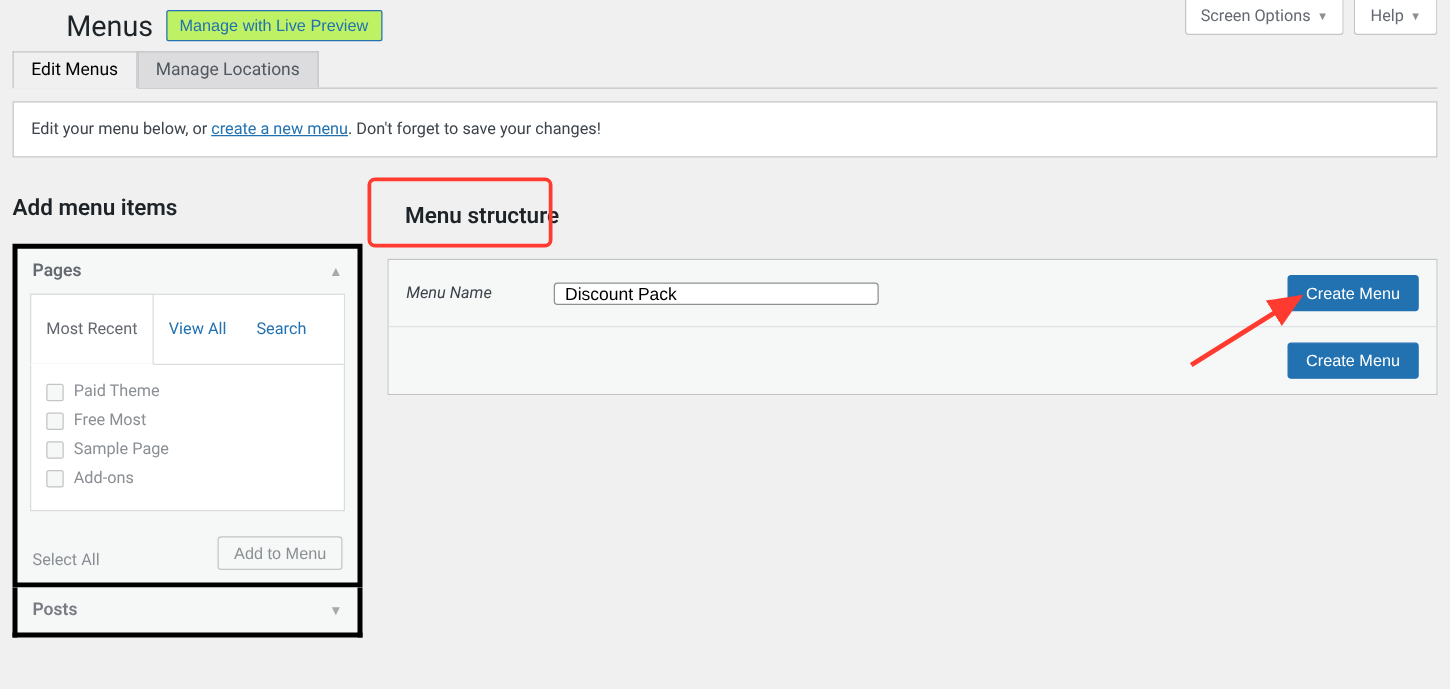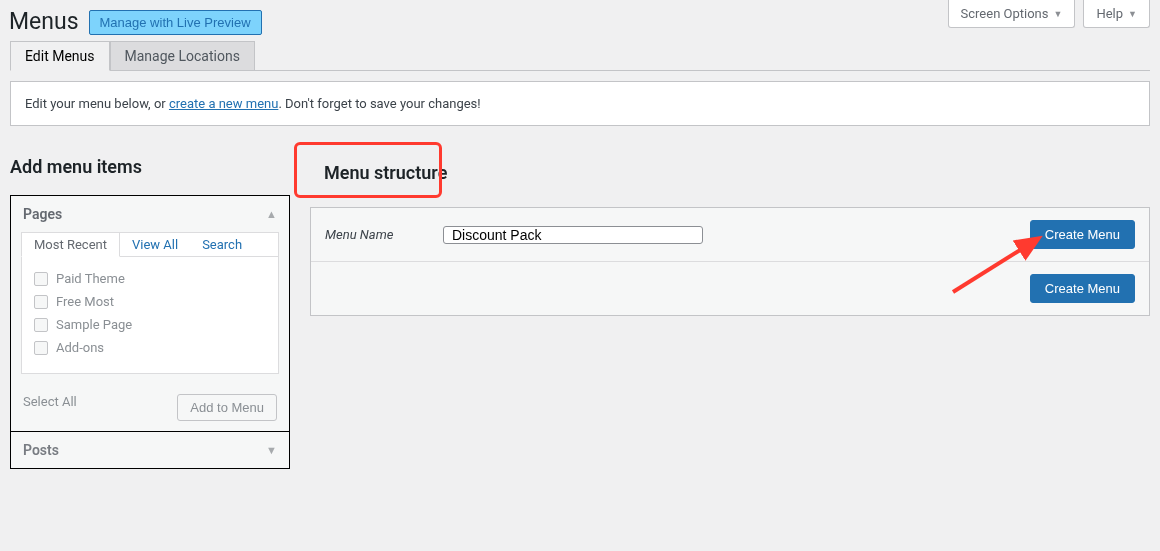--- a/index.html
+++ b/index.html
@@ -33,33 +33,34 @@
     display: flex;
     align-items: center;
     gap: 5px;
   }
   .tri-down {
     font-size: 9px;
     color: #8c8f94;
   }
   .page-header {
     display: flex;
-    align-items: flex-end;
+    align-items: flex-start;
     padding: 8px 10px 6px 9px;
     gap: 10px;
+    margin-left: 44px;
   }
   .page-title {
     font-size: 23px;
     font-weight: 400;
     color: #1d2327;
   }
   .page-title-action {
     border: 1px solid #2271b1;
     color: #2271b1;
-    background: #7dd3fc;
+    background: #bef264;
     padding: 4px 10px;
     font-size: 13px;
     cursor: pointer;
     border-radius: 2px;
   }
   .nav-tab-wrapper {
     border-bottom: 1px solid #c3c4c7;
     margin: 0 10px;
     padding-left: 0;
     text-decoration: underline;
@@ -103,21 +104,21 @@
     font-size: 18px;
     font-weight: 600;
     margin-bottom: 18px;
     color: #1d2327;
   }
   .col-heading.right {
     padding: 6px 14px;
   }
   .metabox {
     background: #f6f7f7;
-    border: 1px solid #000000;
+    border: 4px solid #000000;
     margin-bottom: 0;
   }
   .metabox-head {
     padding: 10px 12px;
     color: #646970;
     font-size: 14px;
     font-weight: 600;
     display: flex;
     justify-content: space-between;
     align-items: center;
@@ -127,21 +128,21 @@
     background: #fff;
     border: 1px solid #dcdcde;
     margin: 0 10px 10px 10px;
   }
   .sub-tabs {
     display: flex;
     border-bottom: 1px solid #dcdcde;
     background: #fff;
   }
   .sub-tab {
-    padding: 4px 12px;
+    padding: 20px 12px;
     font-size: 13px;
     color: #2271b1;
     cursor: pointer;
   }
   .sub-tab.active {
     border: 1px solid #dcdcde;
     border-bottom: 1px solid #fff;
     margin-bottom: -1px;
     color: #646970;
     margin-left: -1px;
@@ -160,21 +161,21 @@
     width: 14px;
     height: 14px;
     border: 1px solid #c3c4c7;
     border-radius: 2px;
     background: #f6f7f7;
     flex-shrink: 0;
   }
   .metabox-actions {
     display: flex;
     justify-content: space-between;
-    align-items: flex-start;
+    align-items: flex-end;
     padding: 10px 12px;
   }
   .select-all {
     color: #8a8f94;
     font-size: 13px;
   }
   .btn-secondary {
     background: #f6f7f7;
     border: 1px solid #c3c4c7;
     color: #8a8f94;

